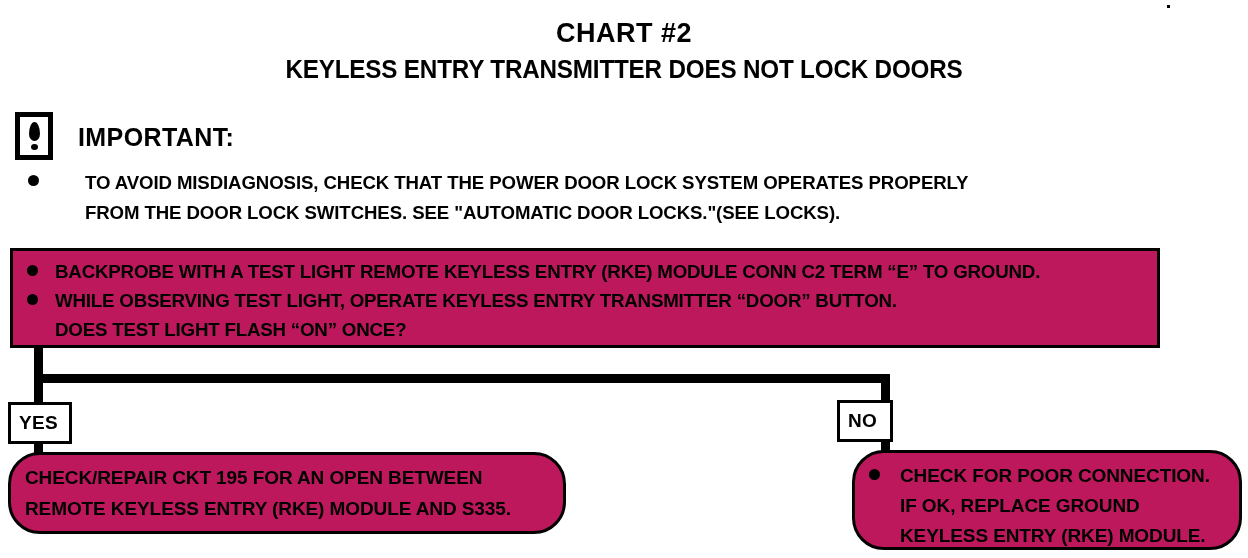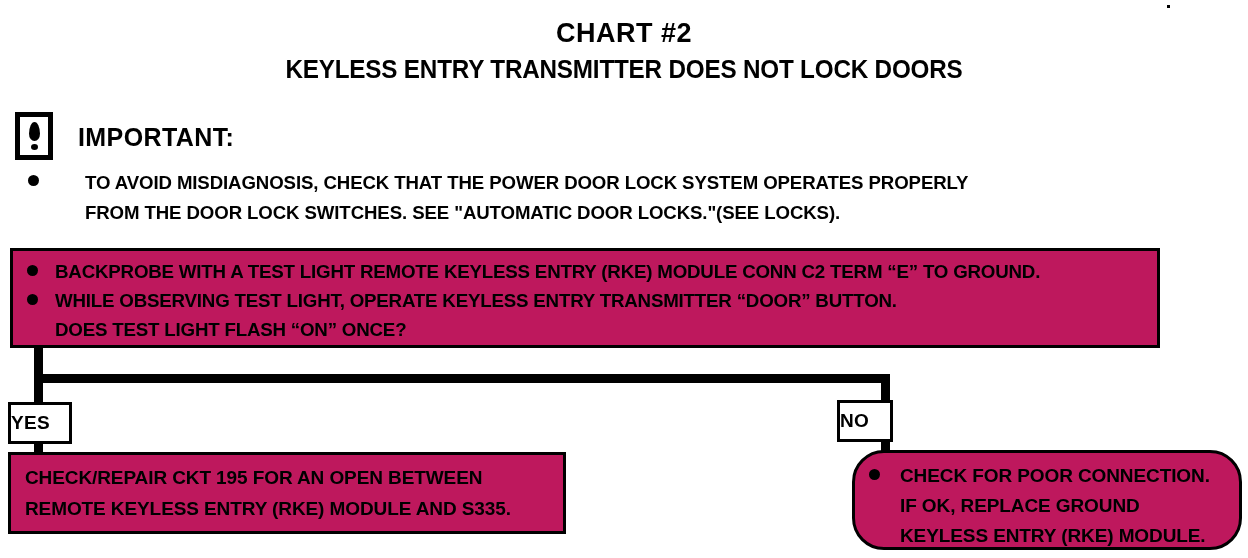--- a/index.html
+++ b/index.html
@@ -116,20 +116,21 @@
   }
   .tagbox {
     position: absolute;
     border: 3px solid #000;
     box-sizing: border-box;
     background: #fff;
     font-size: 19px;
     font-weight: bold;
     display: flex;
     align-items: center;
+    padding-left: 8px;
     letter-spacing: 0.3px;
   }
 
   
   #decision-box { left: 10px; top: 248px; width: 1150px; height: 100px; }
   .dec-line {
     position: absolute;
     font-size: 19px;
     font-weight: bold;
     letter-spacing: -0.2px;
@@ -140,21 +141,21 @@
   }
   .dec-bullet {
     position: absolute;
     width: 11px;
     height: 11px;
     background: #000;
     border-radius: 50%;
   }
 
   
-  #yes-result { left: 8px; top: 452px; width: 558px; height: 82px; }
+  #yes-result { left: 8px; top: 452px; width: 558px; height: 82px; border-radius: 32px; }
   #no-result  { left: 852px; top: 450px; width: 390px; height: 100px; border-radius: 32px; }
   .res-line {
     position: absolute;
     font-size: 19px;
     font-weight: bold;
     letter-spacing: -0.1px;
     white-space: nowrap;
     line-height: 1;
   }
   .res-bullet {

